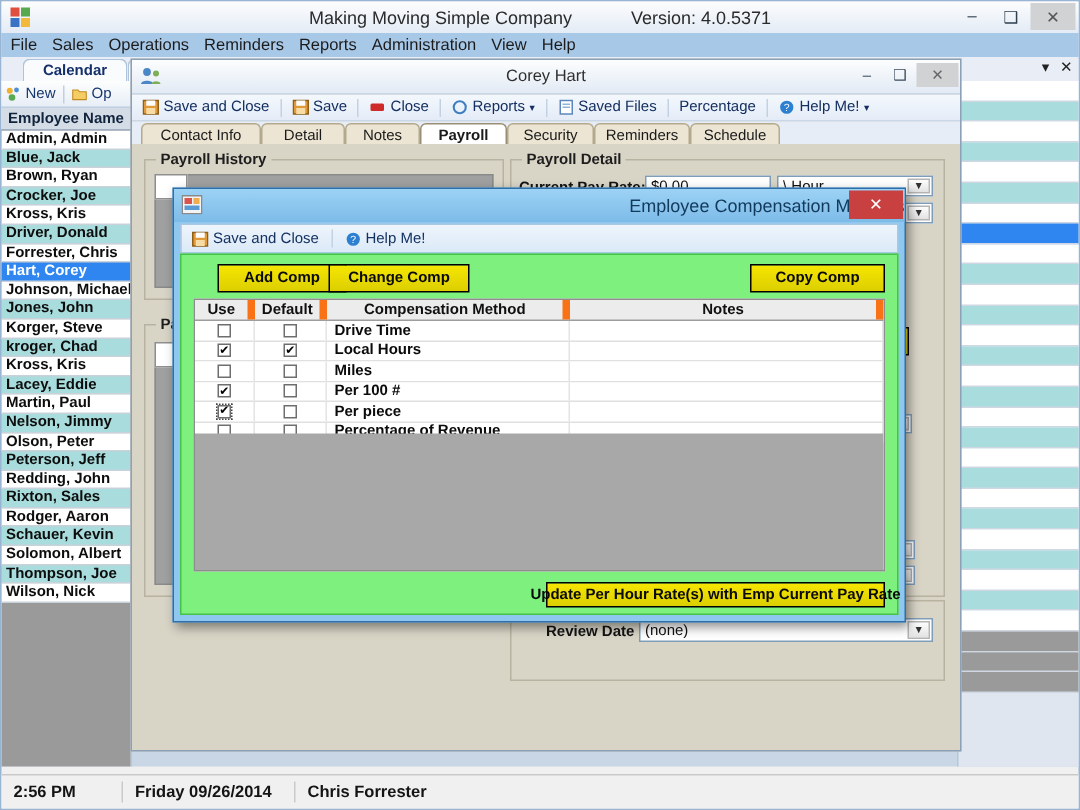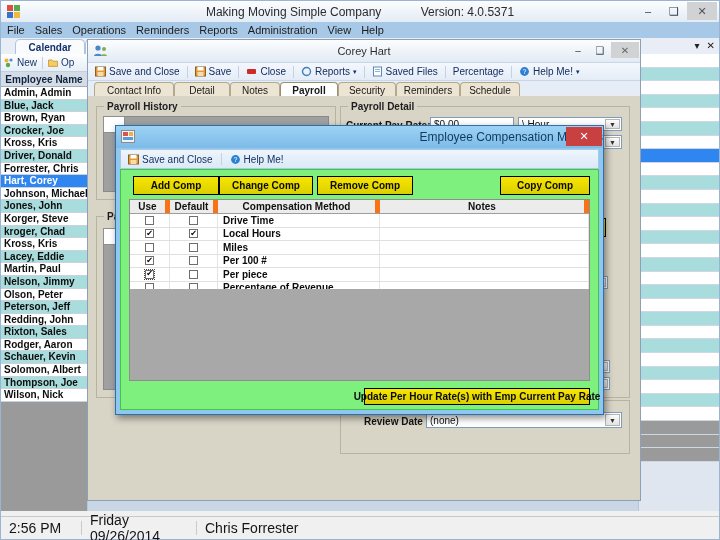--- a/index.html
+++ b/index.html
@@ -153,21 +153,21 @@
   .gc.name{padding-left:5px;}
   .cbx{width:9px;height:9px;border:1px solid #6e6e6e;background:#fff;
     display:flex;align-items:center;justify-content:center;
     font-size:8px;line-height:8px;color:#000;box-sizing:border-box;}
   .focusbox{outline:1px dotted #444;outline-offset:0px;}
   .grid-fill{background:#a8a8a8;position:absolute;left:0;right:0;bottom:0;top:89px;}
 
   
   .statusbar{position:absolute;left:0;right:0;bottom:0;height:22px;
     background:#f0f0f0;border-top:1px solid #c9c9c9;display:flex;align-items:center;}
-  .sb-cell{font-size:14px;font-weight:normal;color:#141414;}
+  .sb-cell{font-size:11px;font-weight:bold;color:#141414;}
   .sb-sep{width:1px;height:14px;background:#cacaca;}
 
   .mdiarea{position:absolute;left:86px;top:53px;right:0;bottom:28px;
     background:#c9d6e6;}
   .rightstrip{position:absolute;right:0;top:53px;width:80px;bottom:28px;
     background:#dfe6ef;border-left:1px solid #b7c6d8;}
   .rs-row{height:12.6px;border-bottom:1px solid #cfd8e2;}
   .rs-row.a{background:#ffffff;}
   .rs-row.b{background:#a9dcdc;}
   .rs-row.sel{background:#2f86f0;}
@@ -465,23 +465,22 @@
       <span class="tb-item">
         <svg width="11" height="11" viewBox="0 0 11 11">
               <circle cx="5.5" cy="5.5" r="4.4" fill="#2d7fd0"></circle>
               <text x="5.5" y="8" font-size="7" fill="#fff" text-anchor="middle" font-family="Liberation Sans">?</text>
             </svg>
         <span>Help Me!</span>
       </span>
     </div>
 
     <div class="dlg-green">
-      <div class="gbtn" style="left:12px;top:6px;width:84px;">Add Comp</div>
+      <div class="gbtn" style="left:24px;top:6px;width:84px;">Add Comp</div>
       <div class="gbtn" style="left:98px;top:6px;width:92px;">Change Comp</div>
-      <div class="gbtn" style="left:196px;top:6px;width:94px;">Remove Comp</div>
       <div class="gbtn" style="right:8px;top:6px;width:88px;">Copy Comp</div>
 
       <div class="grid">
         <div class="grid-head">
           <div class="gh" style="width:40px;">Use</div>
           <div class="gh" style="width:48px;">Default</div>
           <div class="gh" style="width:162px;">Compensation Method</div>
           <div class="gh" style="flex:1;">Notes</div>
         </div>
         <div id="grid-rows">

